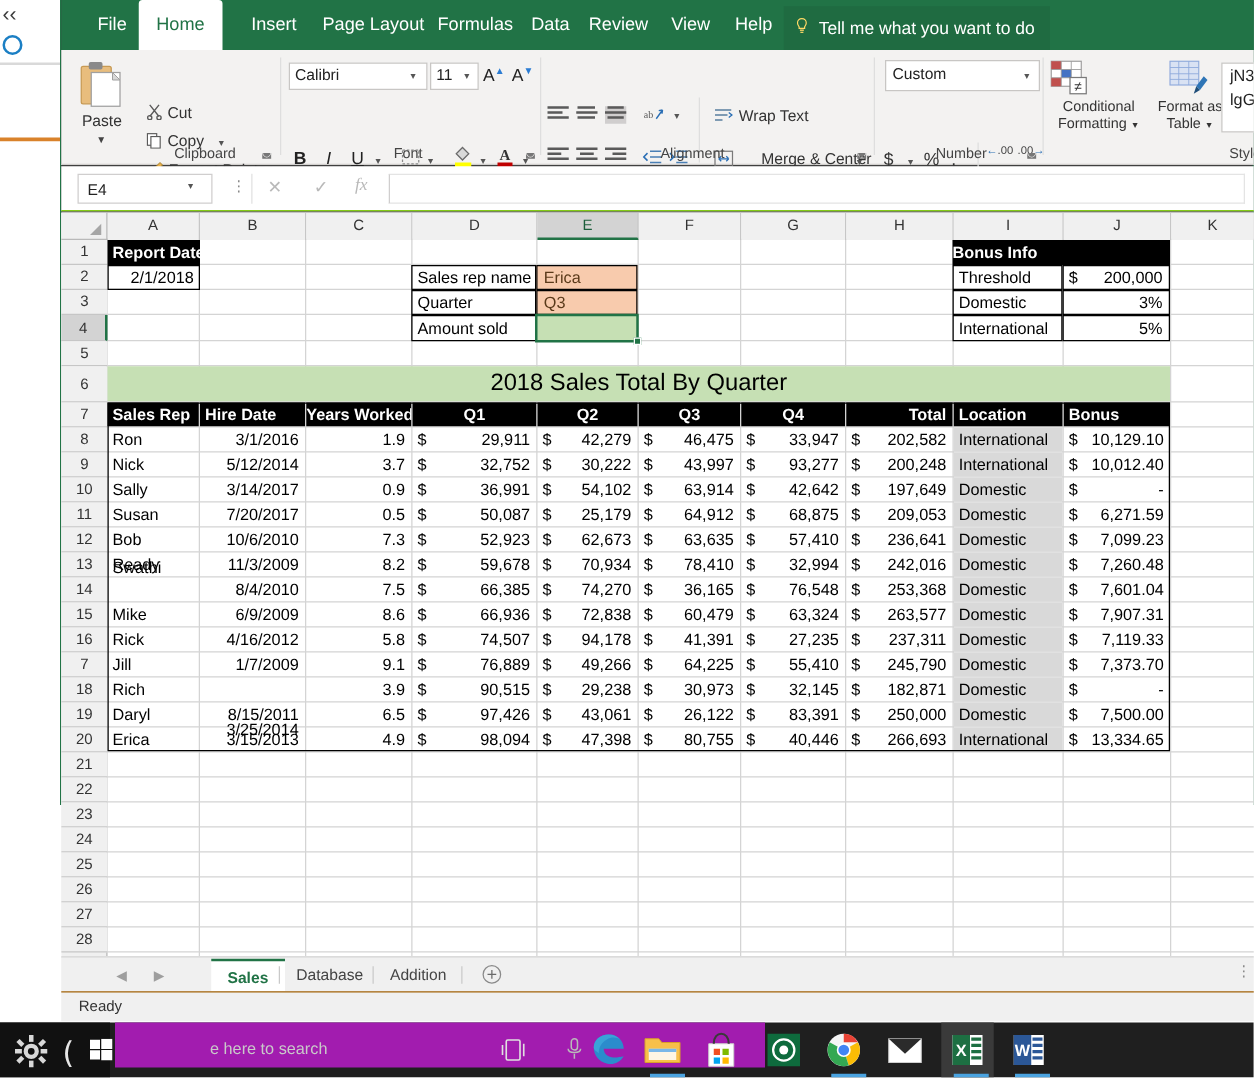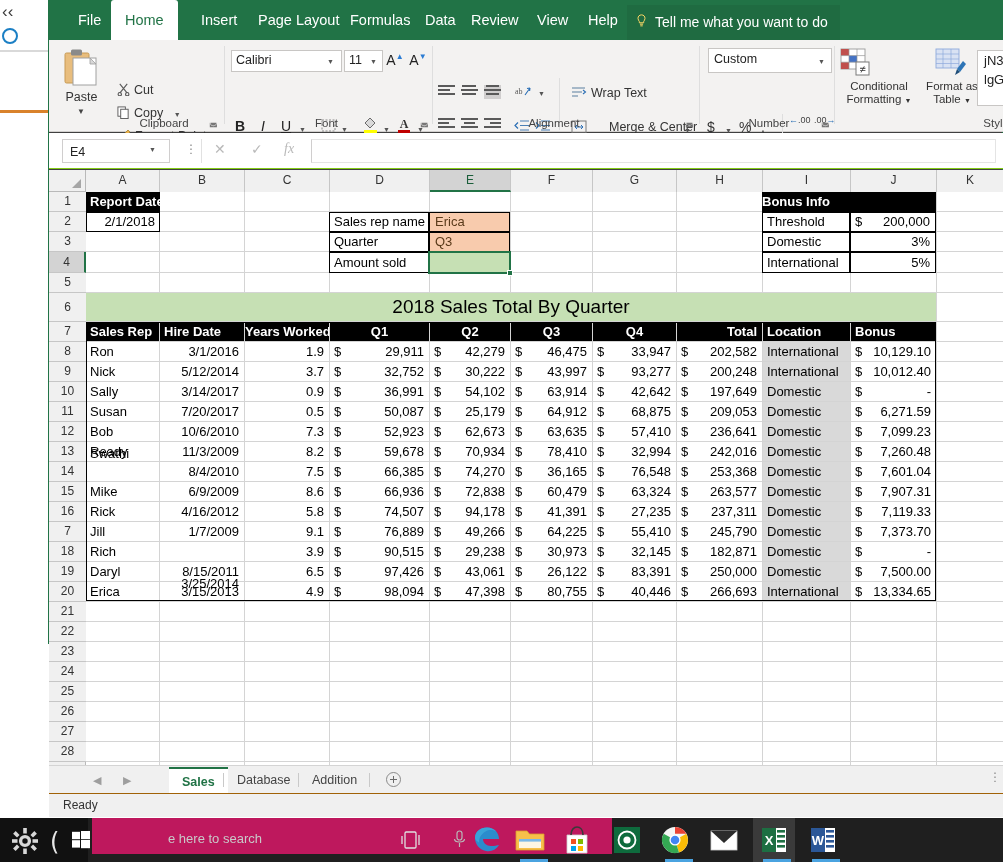--- a/index.html
+++ b/index.html
@@ -143,21 +143,21 @@
                border-top:1px solid #a16207; }
   .status-txt { position:absolute; left:14px; top:4px; font-size:12px; color:#333; }
 
   
   .taskbar { position:absolute; left:0; top:818px; width:1003px; height:44px; background:#1f1f1f; }
   .tb-dark { position:absolute; left:0; top:0; width:88px; height:44px; background:#111; }
   .gear { position:absolute; left:12px; top:10px; width:26px; height:26px; }
   .cort-arc { position:absolute; left:50px; top:10px; font-size:24px; color:#e6e6e6;
               font-family:"DejaVu Sans", sans-serif; }
   .winlogo { position:absolute; left:72px; top:13px; width:18px; height:18px; }
-  .searchbox { position:absolute; left:92px; top:0; width:520px; height:36px; background:#be185d; }
+  .searchbox { position:absolute; left:92px; top:0; width:520px; height:36px; background:#a21caf; }
   .search-ph { position:absolute; left:76px; top:13px; font-size:13px; color:#c9c9c9; }
   .mic { position:absolute; left:361px; top:12px; width:13px; height:19px; }
   .taskview { position:absolute; left:400px; top:13px; width:24px; height:18px; }
   .tbicon { position:absolute; top:6px; width:34px; height:32px; }
   .tb-underline { position:absolute; top:41px; width:28px; height:3px; background:#4aa3e0; }
   .tb-active-bg { position:absolute; top:0; width:42px; height:44px; background:#3a3a3a; }
 </style>
 </head>
 <body>
 

